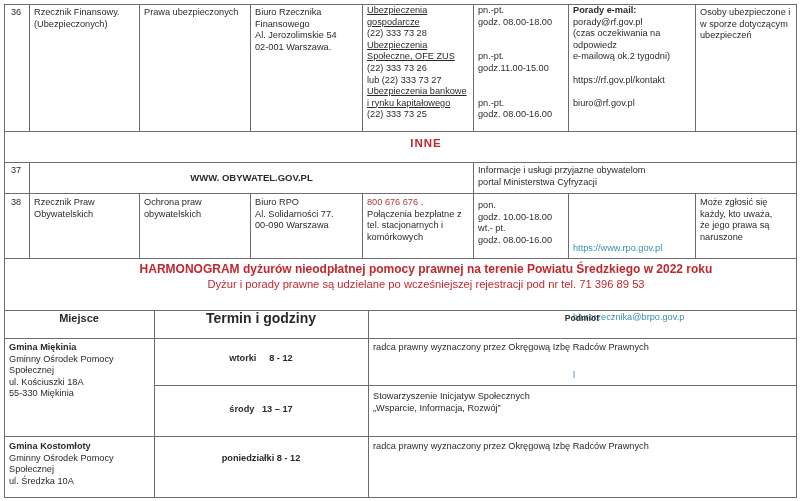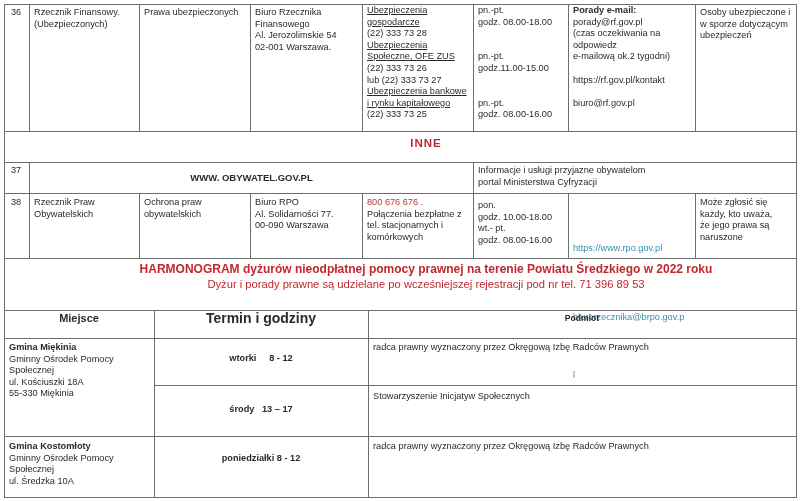--- a/index.html
+++ b/index.html
@@ -193,20 +193,21 @@
       <span class="line">ul. Kościuszki 18A</span>
       <span class="line">55-330 Miękinia</span>
     </div>
     <div class="abs b center" style="left:154px;top:353px;width:214px;white-space:pre;">wtorki     8 - 12</div>
     <div class="cell" style="left:369px;top:340px;width:427px;">
       <span class="line">radca prawny wyznaczony przez Okręgową Izbę Radców Prawnych</span>
     </div>
     <div class="abs b center" style="left:154px;top:404px;width:214px;white-space:pre;">środy   13 – 17</div>
     <div class="cell" style="left:369px;top:389px;width:427px;">
       <span class="line">Stowarzyszenie Inicjatyw Społecznych</span>
+      <span class="line">„Wsparcie, Informacja, Rozwój”</span>
     </div>
   </div>
 
   <div>
     <div class="cell" style="left:5px;top:439px;width:149px;">
       <span class="line b">Gmina Kostomłoty</span>
       <span class="line">Gminny Ośrodek Pomocy</span>
       <span class="line">Społecznej</span>
       <span class="line">ul. Średzka 10A</span>
     </div>

